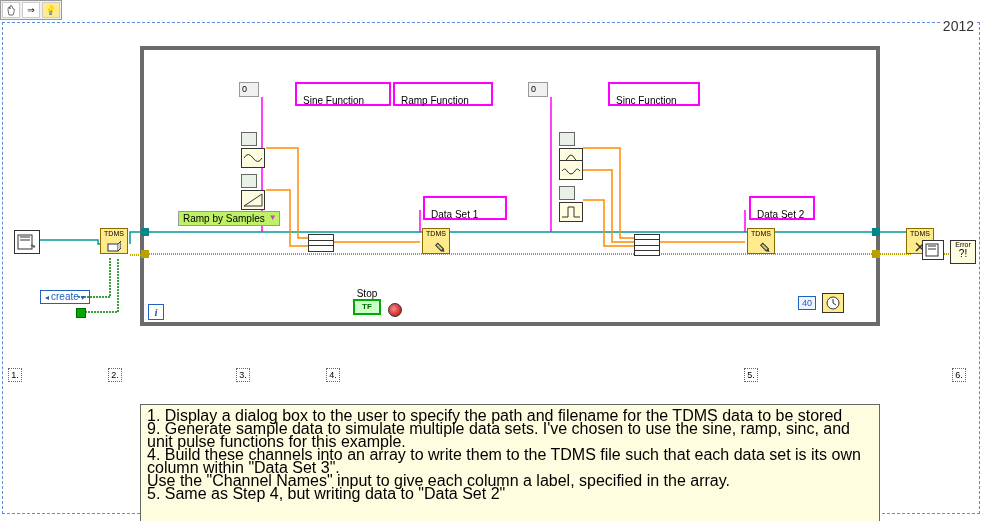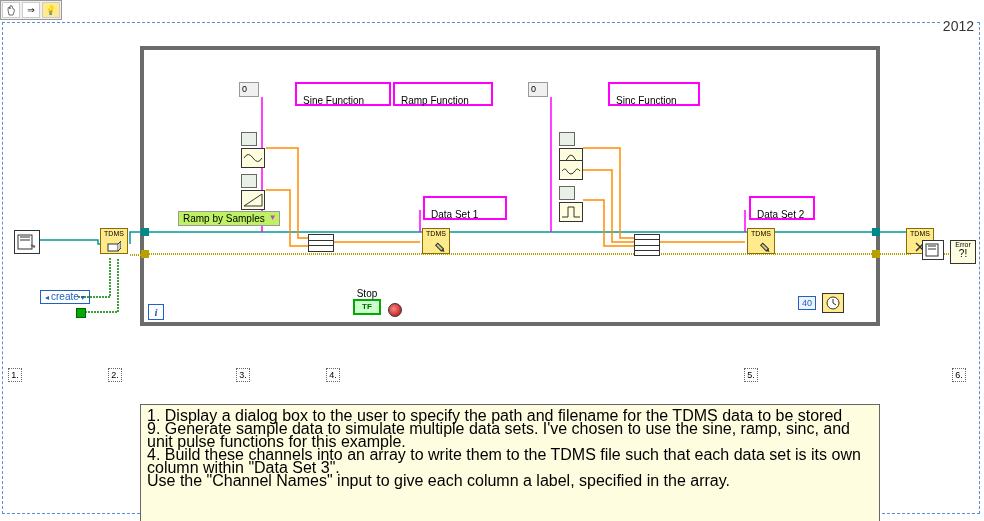--- a/index.html
+++ b/index.html
@@ -256,15 +256,16 @@
   <div class="step-marker" style="top:368px; left:236px">3.</div>
   <div class="step-marker" style="top:368px; left:326px">4.</div>
   <div class="step-marker" style="top:368px; left:744px">5.</div>
   <div class="step-marker" style="top:368px; left:952px">6.</div>
 
   <div class="notes">
     <div>1. Display a dialog box to the user to specify the path and filename for the TDMS data to be stored</div>
     <div>9. Generate sample data to simulate multiple data sets. I've chosen to use the sine, ramp, sinc, and unit pulse functions for this example.</div>
     <div>4. Build these channels into an array to write them to the TDMS file such that each data set is its own column within "Data Set 3".</div>
     <div>    Use the "Channel Names" input to give each column a label, specified in the array.</div>
+    <div>5. Same as Step 4, but writing data to "Data Set 2"</div>
   </div>
 
 </div>
 
 </body></html>

